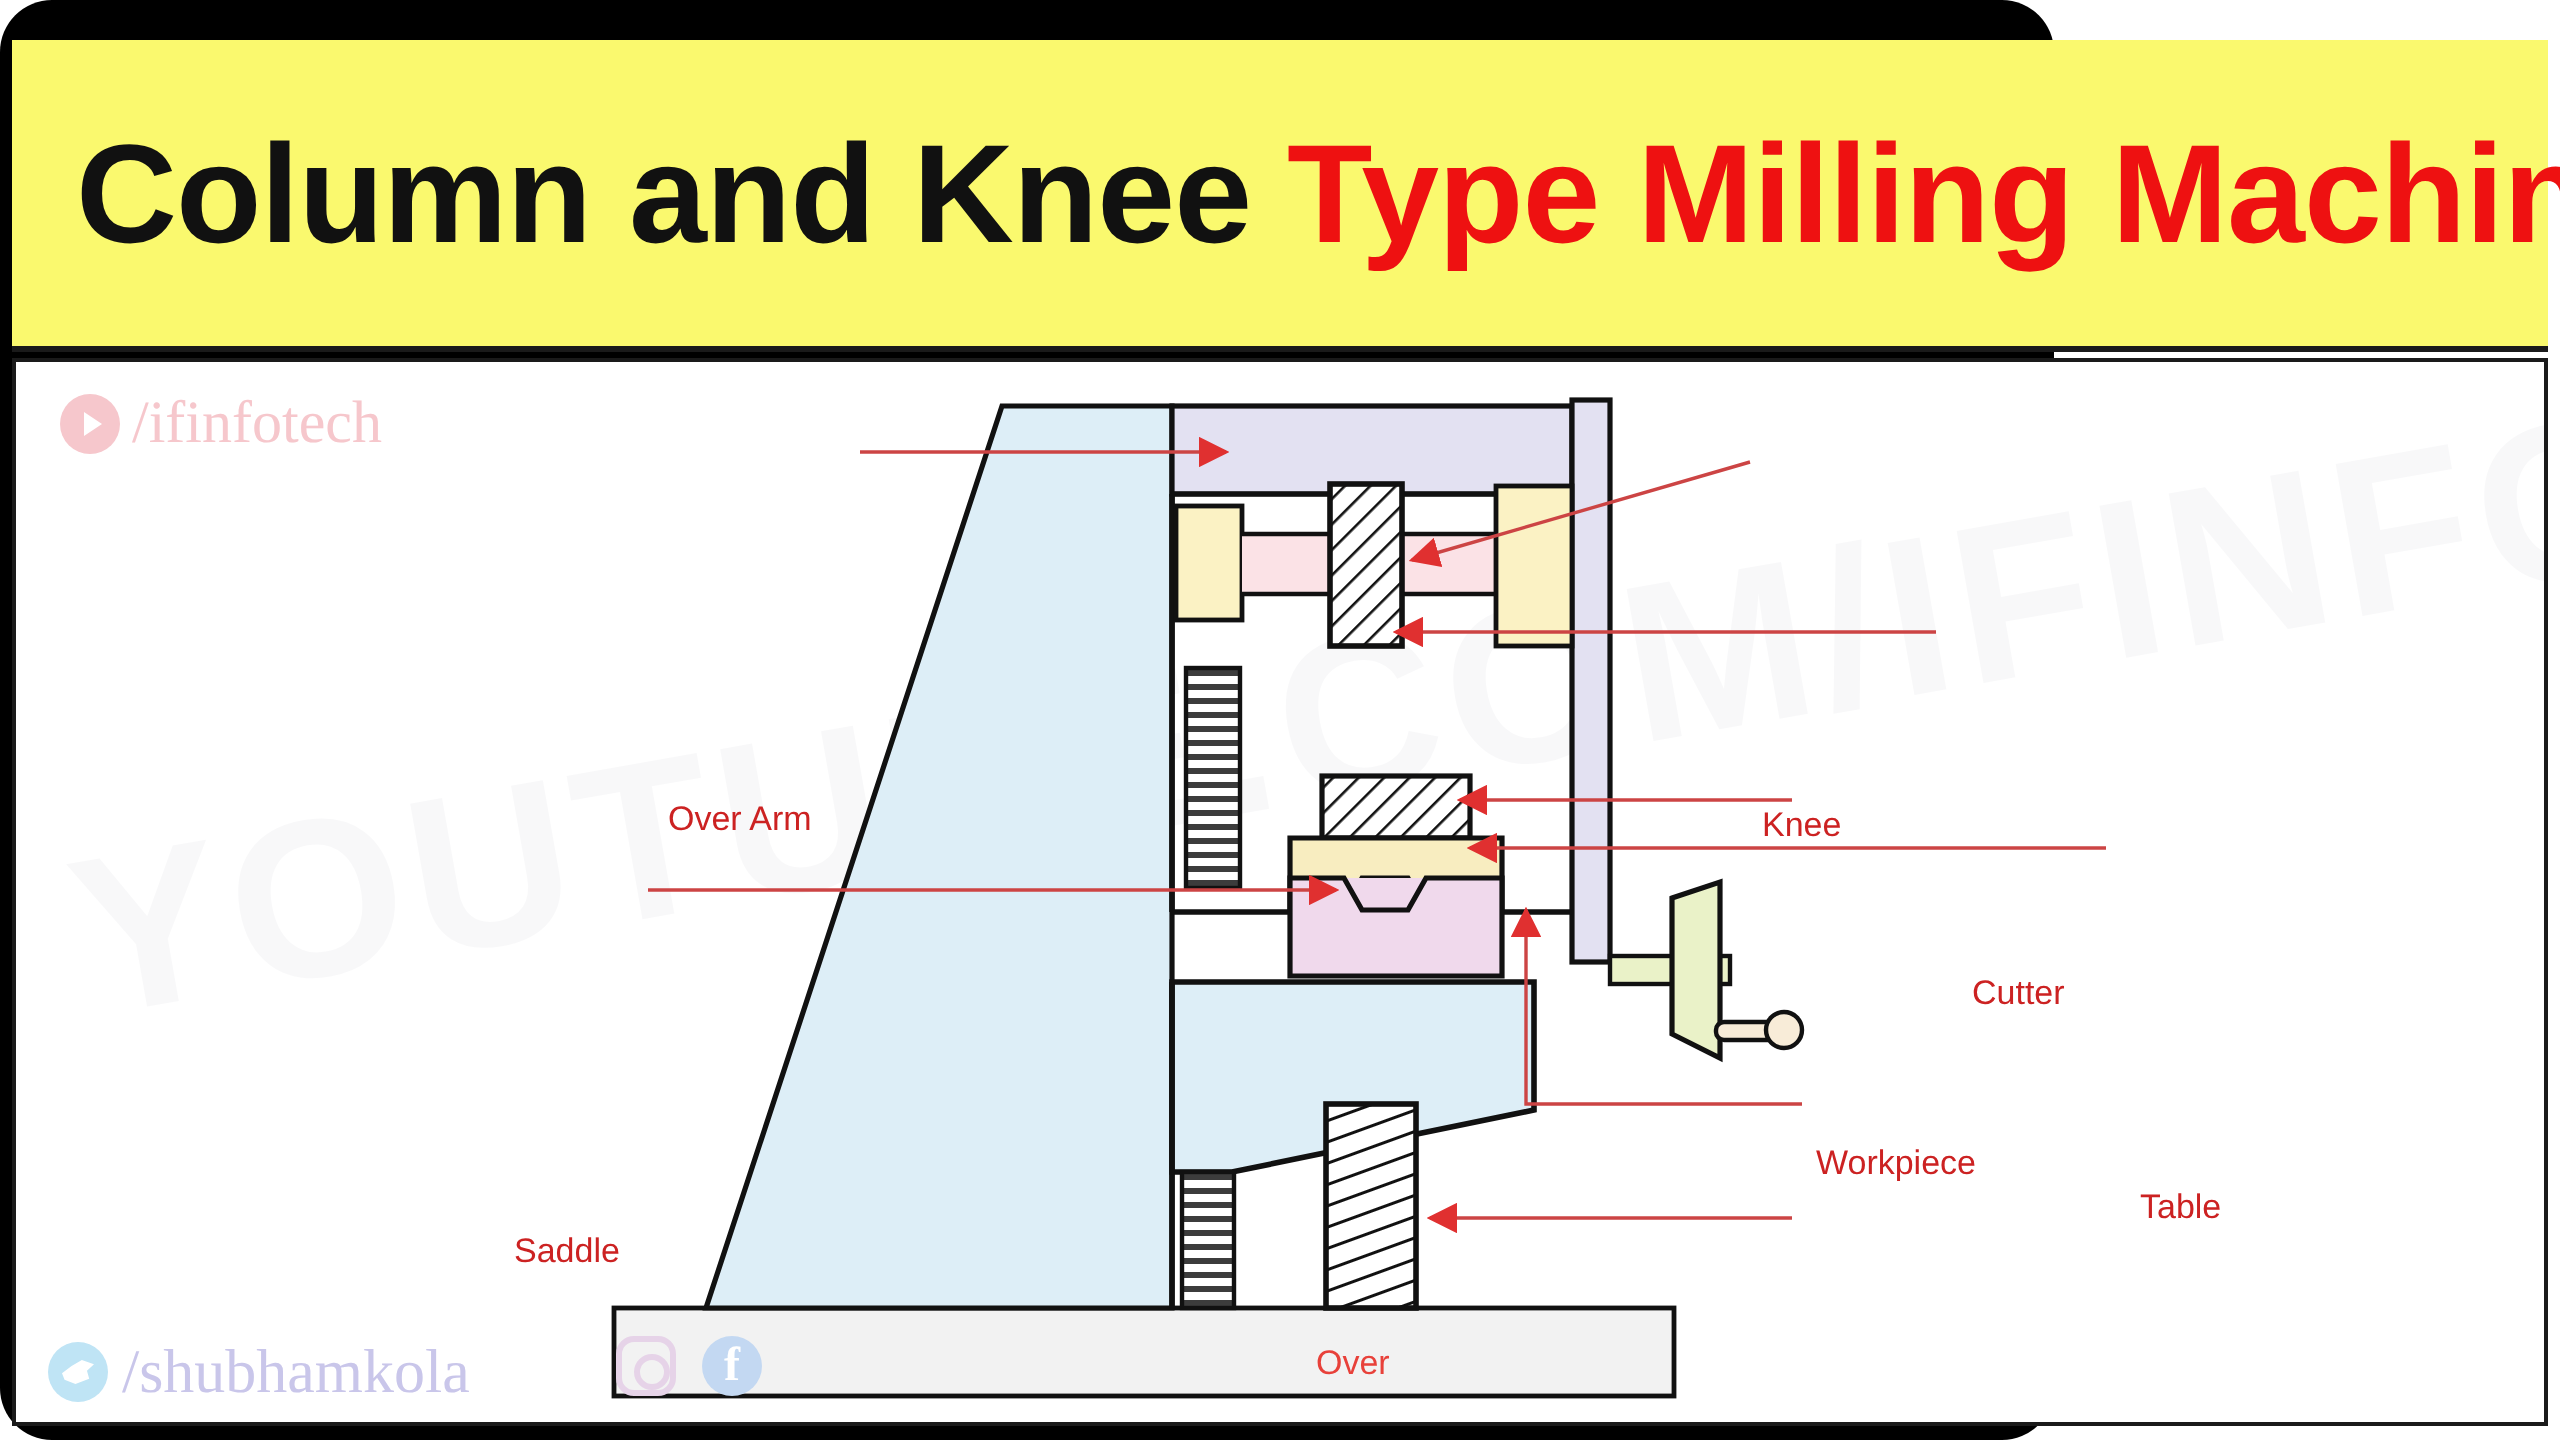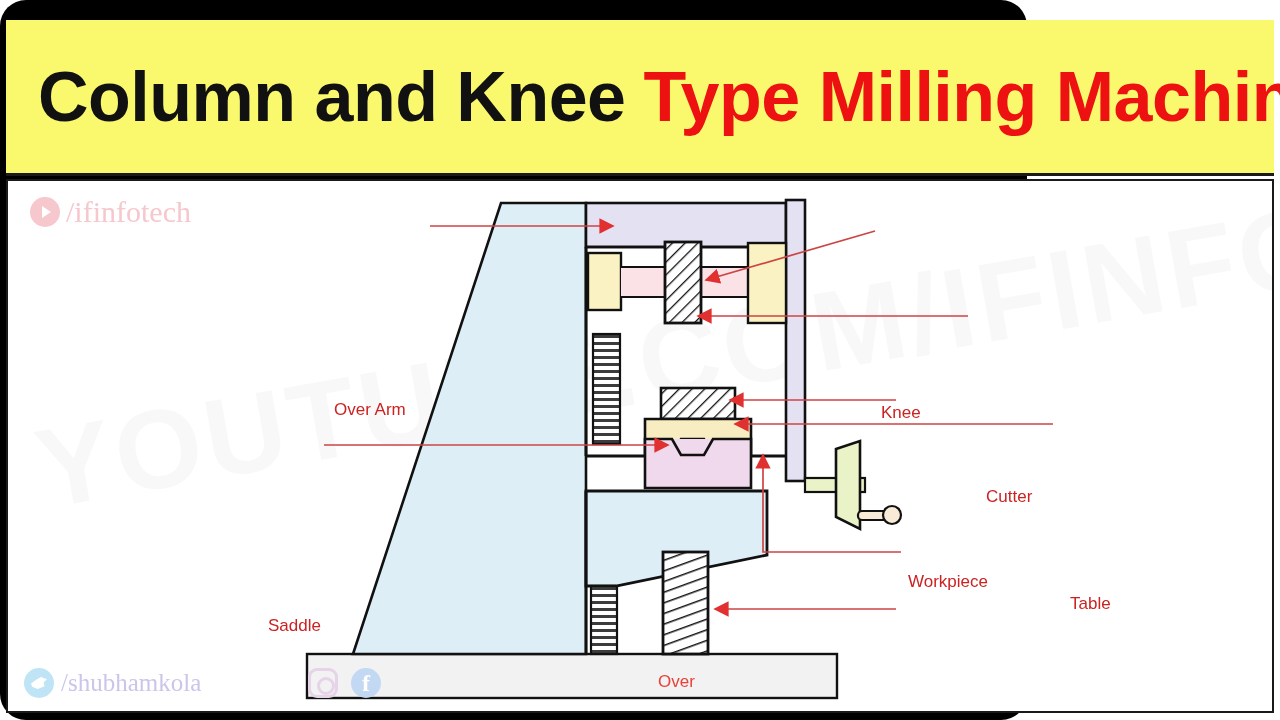--- a/index.html
+++ b/index.html
@@ -80,21 +80,21 @@
     font-size: 112px;
     font-weight: bold;
     color: rgba(120,120,140,0.055);
     transform: rotate(-10deg);
     transform-origin: left center;
     letter-spacing: 4px;
     font-family: "Liberation Sans", sans-serif;
   }
   #wm-tw {
     left: 16px; top: 487px;
-    font-size: 25px;
+    font-size: 31px;
     color: #c9c6ea;
     display: flex; align-items: center; gap: 7px;
   }
   #wm-tw .tw-badge {
     width: 30px; height: 30px; border-radius: 50%;
     background: #bfe4f5; display:inline-block;
     position: relative;
   }
   #wm-tw .tw-badge::after {
     content: "";
@@ -279,21 +279,21 @@
 
         <line x1="888" y1="428" x2="707" y2="428" marker-end="url(#arrowRed)"></line>
       </g>
     </svg>
 
     <div class="lbl" style="left:326px; top:219px;">Over Arm</div>
     <div class="lbl" style="left:873px; top:222px;">Knee</div>
     <div class="lbl" style="left:962px; top:306px;margin-left:16px;">Cutter</div>
     <div class="lbl" style="left:900px; top:391px;">Workpiece</div>
     <div class="lbl" style="left:1062px; top:413px;">Table</div>
-    <div class="lbl" style="left:260px; top:435px;text-align:center;">Saddle</div>
+    <div class="lbl" style="left:249px; top:435px;text-align:center;">Saddle</div>
 
     <div class="lbl inner" style="left:650px; top:491px;">Over</div>
     <div class="lbl inner" style="left:439px; top:530px;">Column</div>
 
     <div class="wm" id="wm-tw">
       <span class="tw-badge"></span>
       <span>/shubhamkola</span>
     </div>
     <div class="wm" id="wm-fb">
       <span class="ig-badge"></span>

